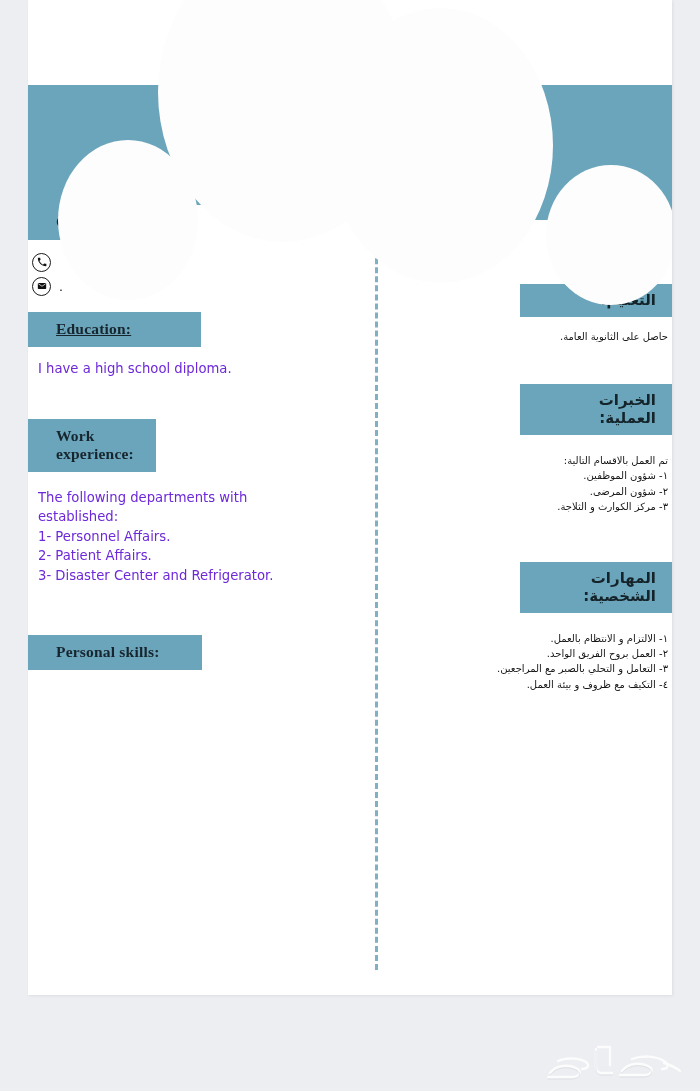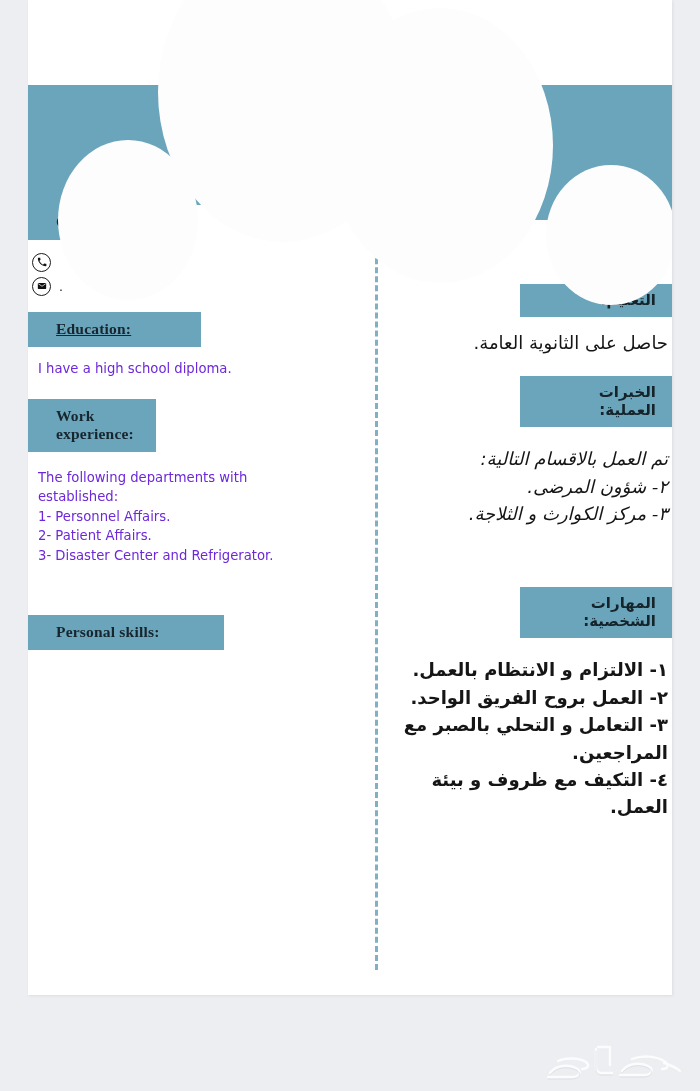--- a/index.html
+++ b/index.html
@@ -99,21 +99,21 @@
 
   .body-en {
     font-family: "DejaVu Sans", sans-serif;
     font-size: 13.2px;
     color: #6d28d9;
     line-height: 1.48;
     padding: 12px 10px 0 10px;
   }
   .body-ar {
     font-family: "DejaVu Sans", sans-serif;
-    font-size: 18px;
+    font-size: 10px;
     color: #151515;
     line-height: 1.52;
     padding: 12px 4px 0 10px;
   }
   .body-en .ln, .body-ar .ln { display: block; white-space: pre-wrap; }
 
   
   .contact-head-l { margin-bottom: 6px; }
   .contact-rows {
     padding: 4px 0 0 4px;
@@ -140,21 +140,21 @@
   }
   .contact-right {
     font-family: "Liberation Serif", serif;
     font-weight: bold;
     font-size: 13px;
     color: #1b1b1b;
     padding: 34px 40px 0 0;
   }
 
   
-  .sec { margin-top: 20px; }
+  .sec { margin-top: 40px; }
   .sec-tight { margin-top: 14px; }
 
   
   .watermark {
     position: absolute;
     right: 14px;
     bottom: 6px;
     width: 150px;
     height: 52px;
     z-index: 60;
@@ -212,21 +212,21 @@
       <div class="body-en" style="padding-top:16px;">
         <span class="ln">The following departments with established:</span>
         <span class="ln">1- Personnel Affairs.</span>
         <span class="ln">2- Patient Affairs.</span>
         <span class="ln">3- Disaster Center and Refrigerator.</span>
       </div>
     </div>
 
     <div style="margin-top:50px;">
       <div class="hdr-wrap-l">
-        <div class="bar bar-en" style="width:196px;">Personal skills:</div>
+        <div class="bar bar-en" style="width:174px;">Personal skills:</div>
       </div>
     </div>
 
   </div>
 
   <div class="col col-right">
 
     <div class="hdr-wrap-r">
       <div class="bar bar-ar" style="width:152px;"></div>
     </div>
@@ -239,32 +239,33 @@
       </div>
       <div class="body-ar">
         <span class="ln">حاصل على الثانوية العامة.</span>
       </div>
     </div>
 
     <div class="sec">
       <div class="hdr-wrap-r">
         <div class="bar bar-ar" style="width:152px;">الخبرات العملية:</div>
       </div>
-      <div class="body-ar" style="padding-top:18px;font-style:italic;">
+      <div class="body-ar" style="padding-top:18px;">
         <span class="ln">تم العمل بالاقسام التالية:</span>
+        <span class="ln">١- شؤون الموظفين.</span>
         <span class="ln">٢- شؤون المرضى.</span>
         <span class="ln">٣- مركز الكوارث و الثلاجة.</span>
       </div>
     </div>
 
-    <div style="margin-top:60px;">
+    <div style="margin-top:48px;">
       <div class="hdr-wrap-r">
         <div class="bar bar-ar" style="width:152px;">المهارات الشخصية:</div>
       </div>
-      <div class="body-ar" style="padding-top:18px;font-weight:bold;">
+      <div class="body-ar" style="padding-top:18px;">
         <span class="ln">١- الالتزام و الانتظام بالعمل.</span>
         <span class="ln">٢- العمل بروح الفريق الواحد.</span>
         <span class="ln">٣- التعامل و التحلي بالصبر مع المراجعين.</span>
         <span class="ln">٤- التكيف مع ظروف و بيئة العمل.</span>
       </div>
     </div>
 
   </div>
 
   <div class="divider"></div>

